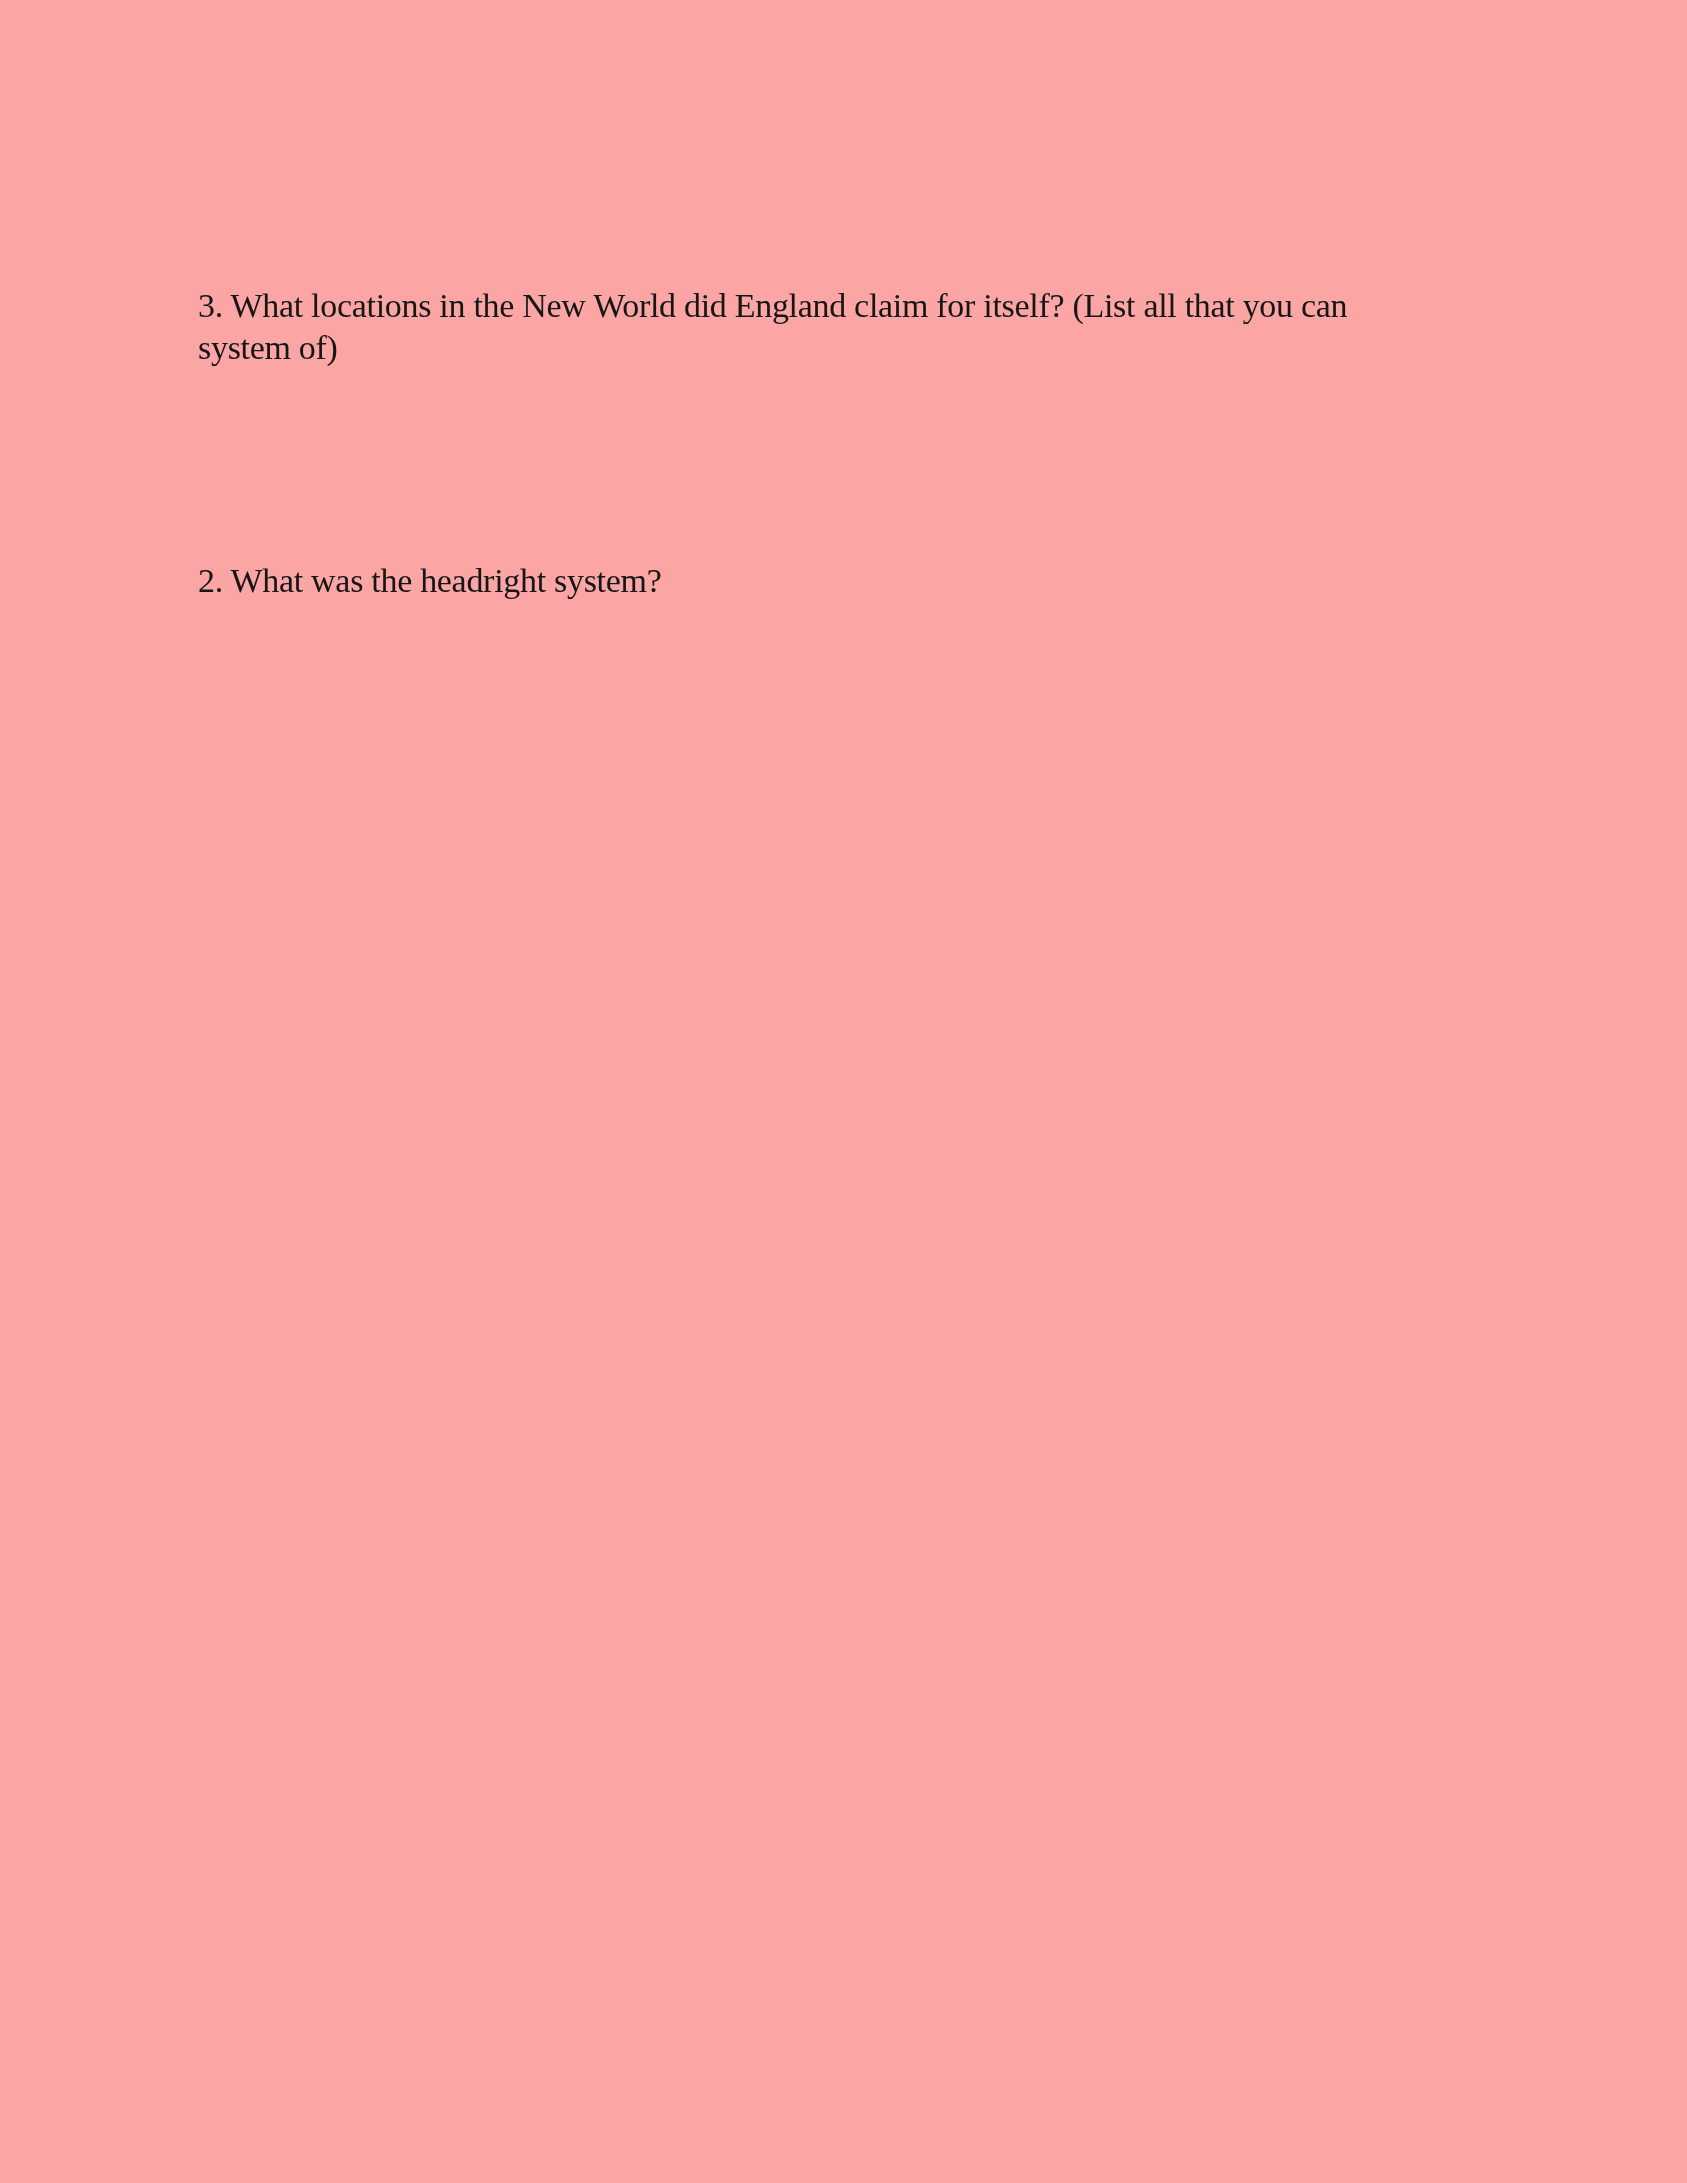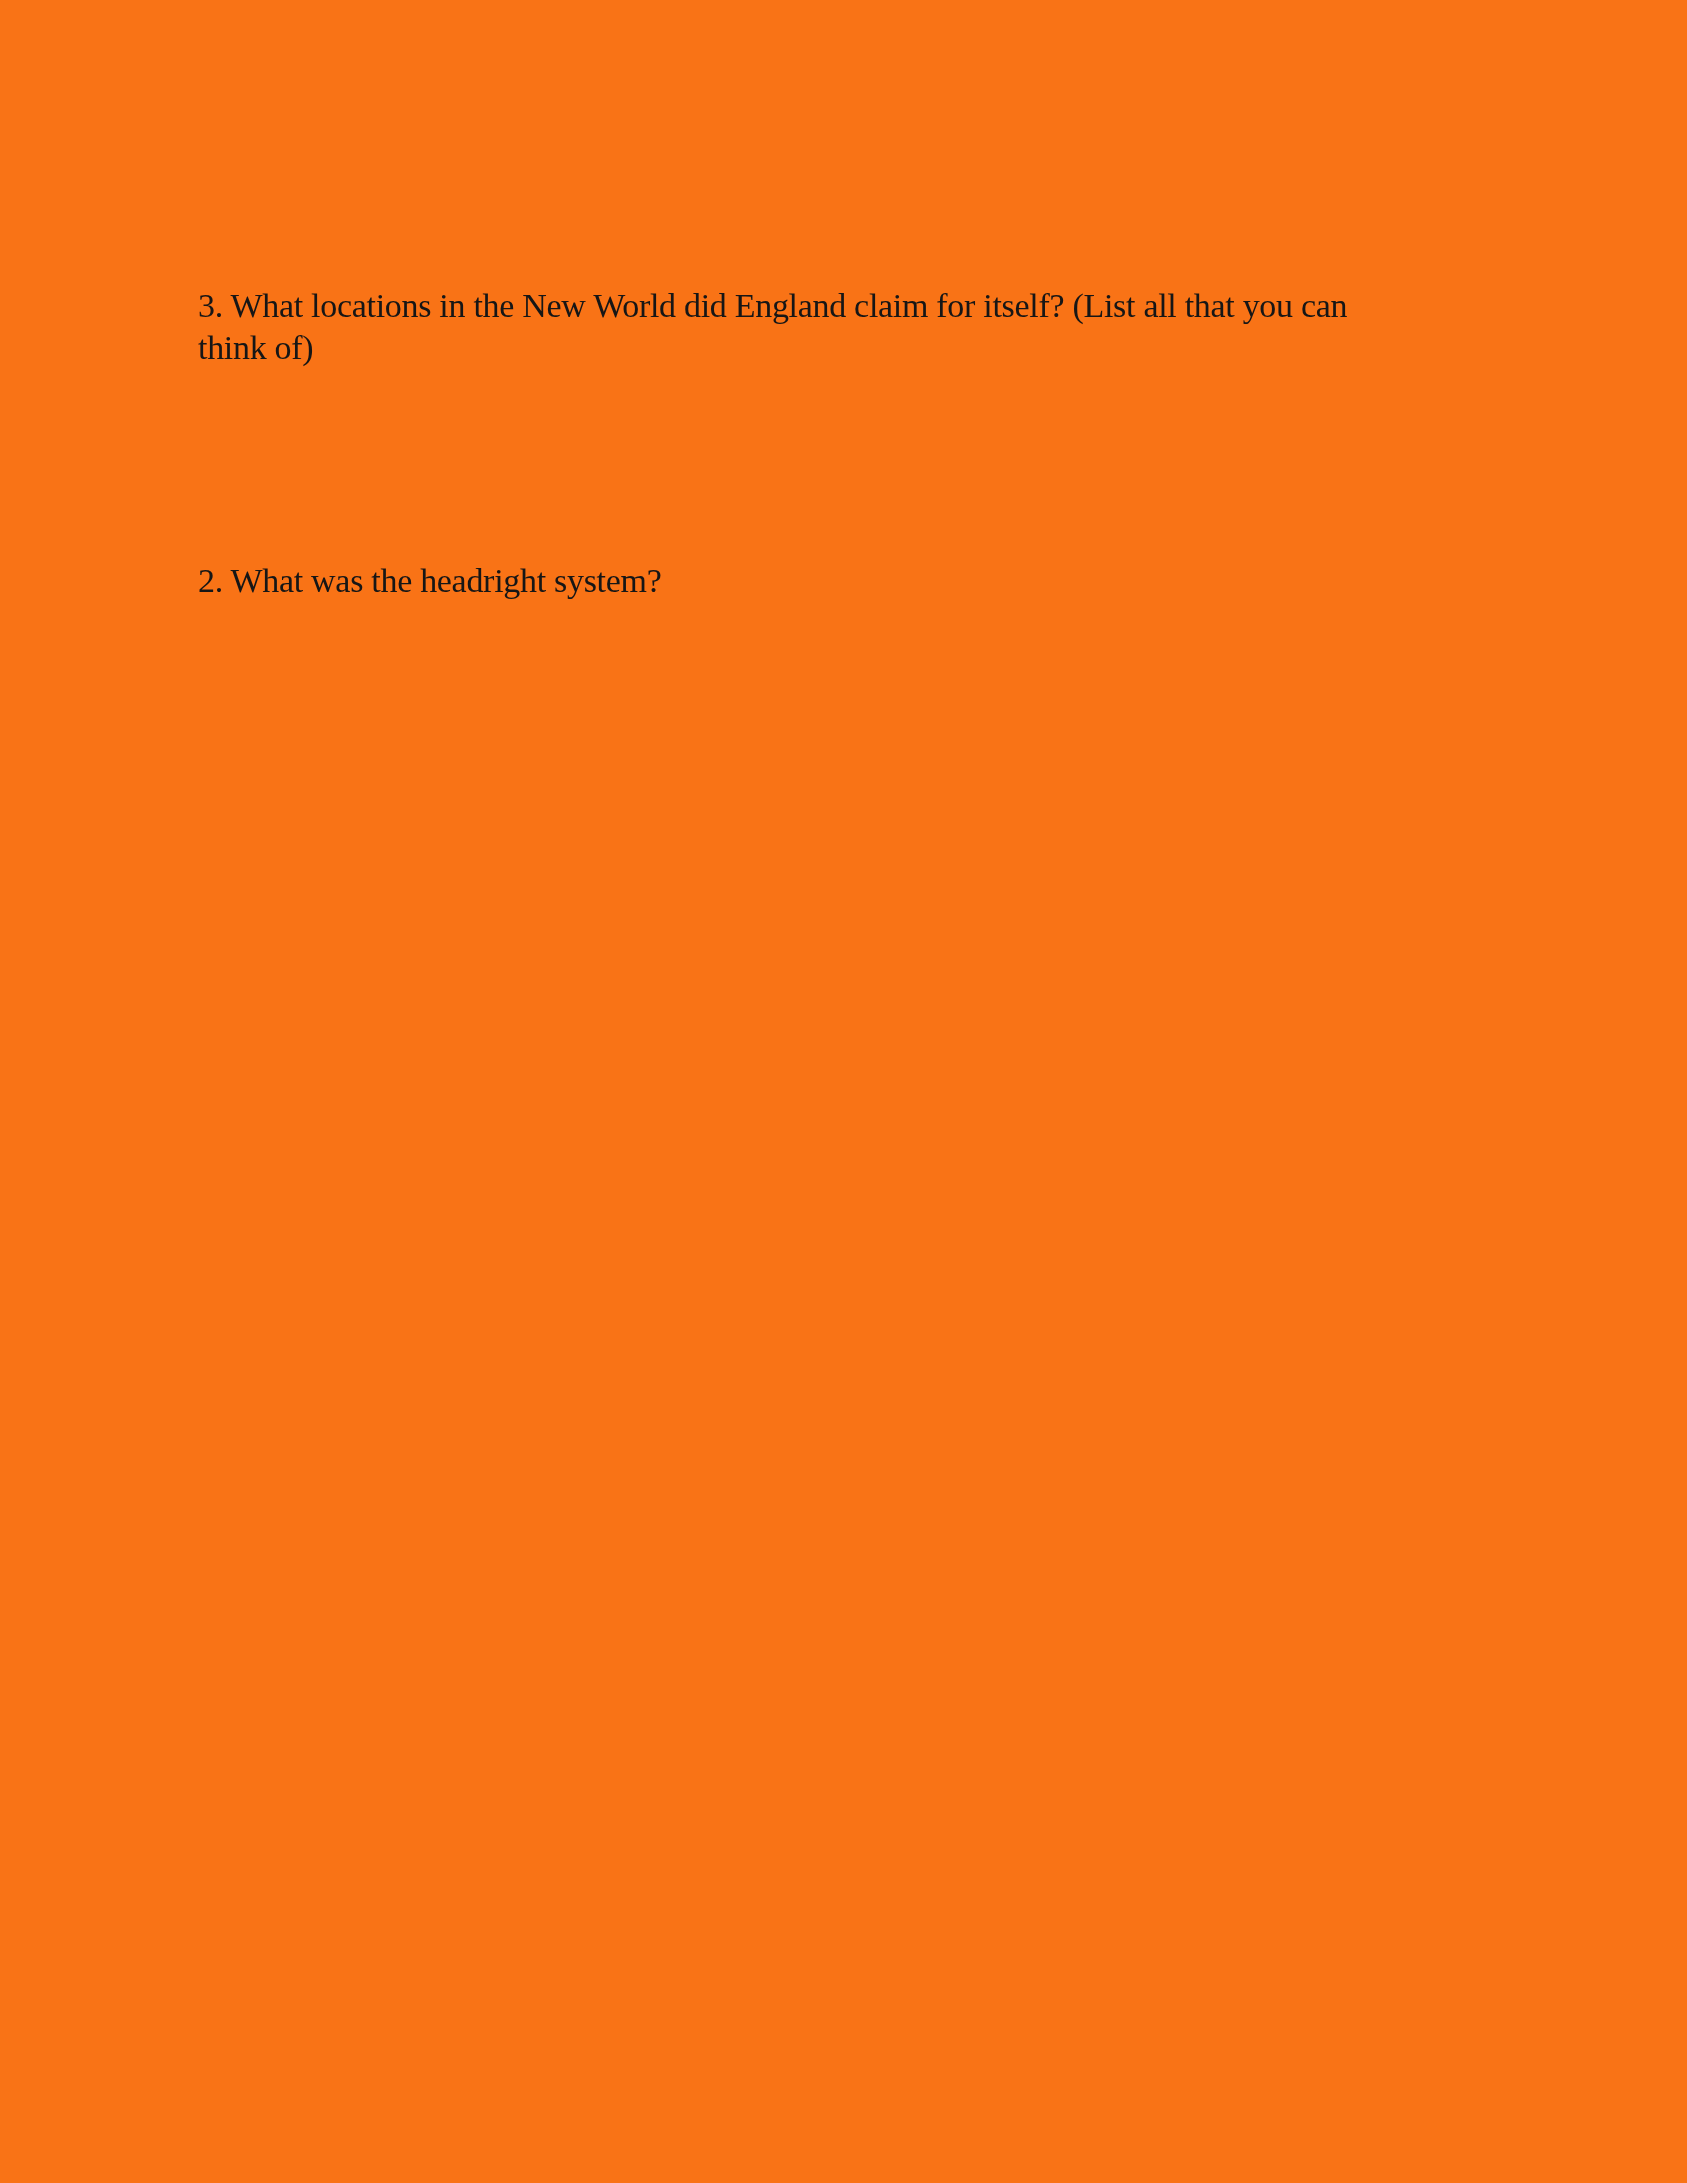--- a/index.html
+++ b/index.html
@@ -13,21 +13,21 @@
     overflow: hidden;
     position: relative;
     font-family: "Liberation Serif", "DejaVu Serif", serif;
   }
   .page {
     position: absolute;
     left: 0;
     top: 0;
     width: 1687px;
     height: 2183px;
-    background: #f97316;
+    background: #fca5a5;
   }
   .question {
     position: absolute;
     left: 198px;
     color: #161616;
     font-size: 34px;
     line-height: 42px;
     letter-spacing: -0.3px;
   }
   .question .line {
@@ -40,21 +40,21 @@
     top: 560px;
   }
 </style>
 </head>
 <body>
 
 <div class="page">
 
   <section class="question" id="question-3">
     <div class="line">3. What locations in the New World did England claim for itself? (List all that you can</div>
-    <div class="line">think of)</div>
+    <div class="line">system of)</div>
   </section>
 
   <section class="question" id="question-4">
     <div class="line">2. What was the headright system?</div>
   </section>
 
 </div>
 
 
 </body></html>

